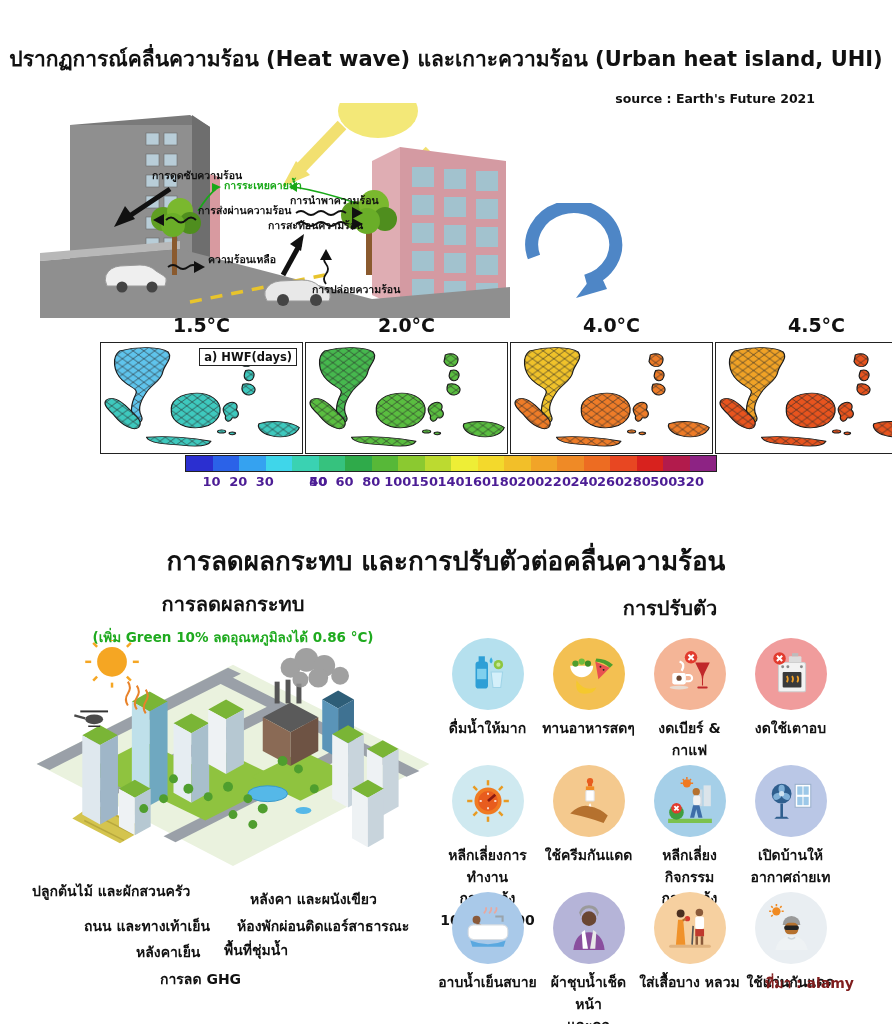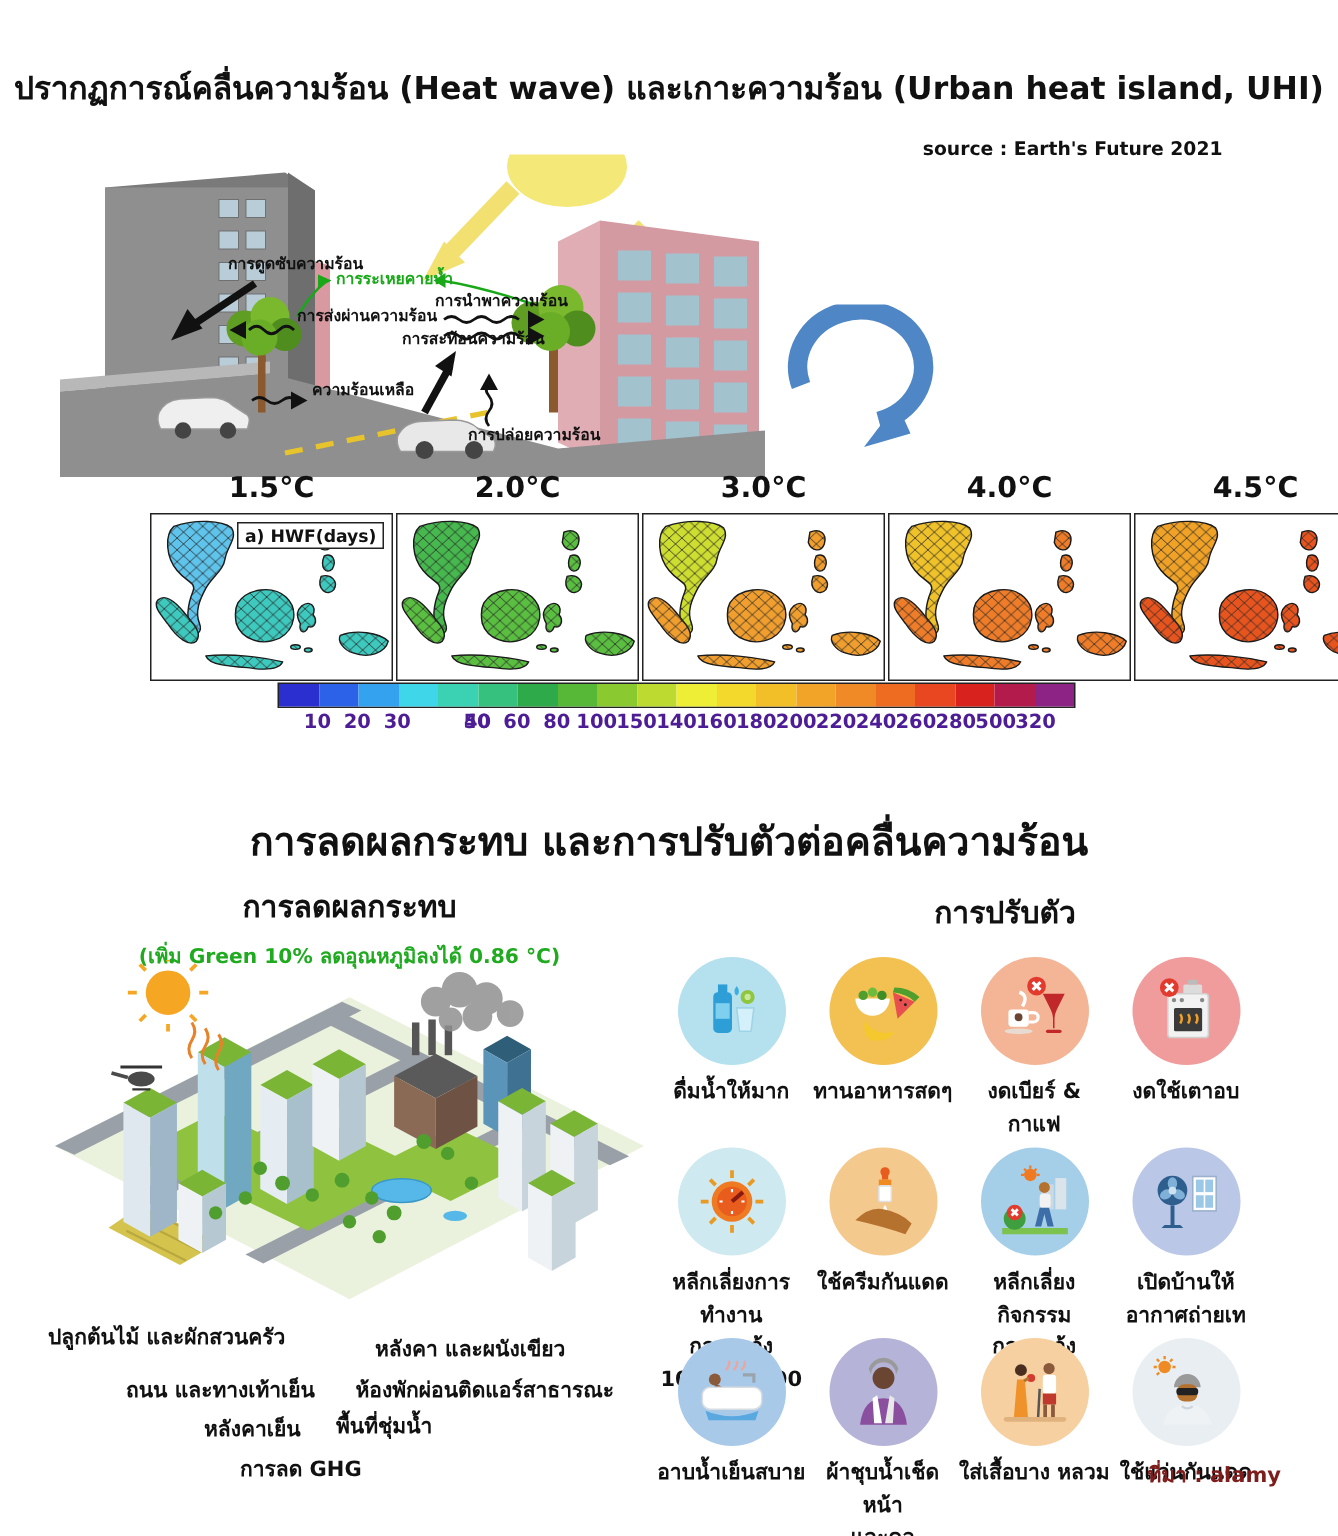--- a/index.html
+++ b/index.html
@@ -209,28 +209,20 @@
       </div>
       <div class="map-col">
         <div class="map-temp">2.0°C</div>
         <div class="map-panel" style="--land1: #46b84e; --land2: #5abe40;">
           <svg viewBox="0 0 150 112" preserveAspectRatio="none">
               <use href="#sea-lands"></use>
             </svg>
         </div>
       </div>
       <div class="map-col">
-        <div class="map-temp">3.0°C</div>
-        <div class="map-panel" style="--land1: #cede30; --land2: #f09e2e;">
-          <svg viewBox="0 0 150 112" preserveAspectRatio="none">
-              <use href="#sea-lands"></use>
-            </svg>
-        </div>
-      </div>
-      <div class="map-col">
         <div class="map-temp">4.0°C</div>
         <div class="map-panel" style="--land1: #f0c22a; --land2: #ee7c28;">
           <svg viewBox="0 0 150 112" preserveAspectRatio="none">
               <use href="#sea-lands"></use>
             </svg>
         </div>
       </div>
       <div class="map-col">
         <div class="map-temp">4.5°C</div>
         <div class="map-panel" style="--land1: #f0a226; --land2: #e8541e;">

